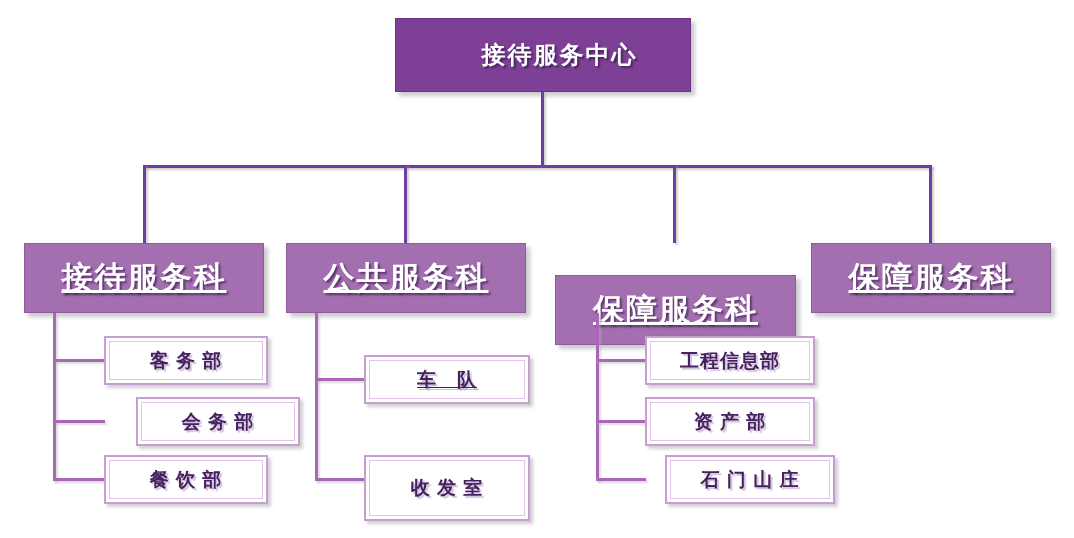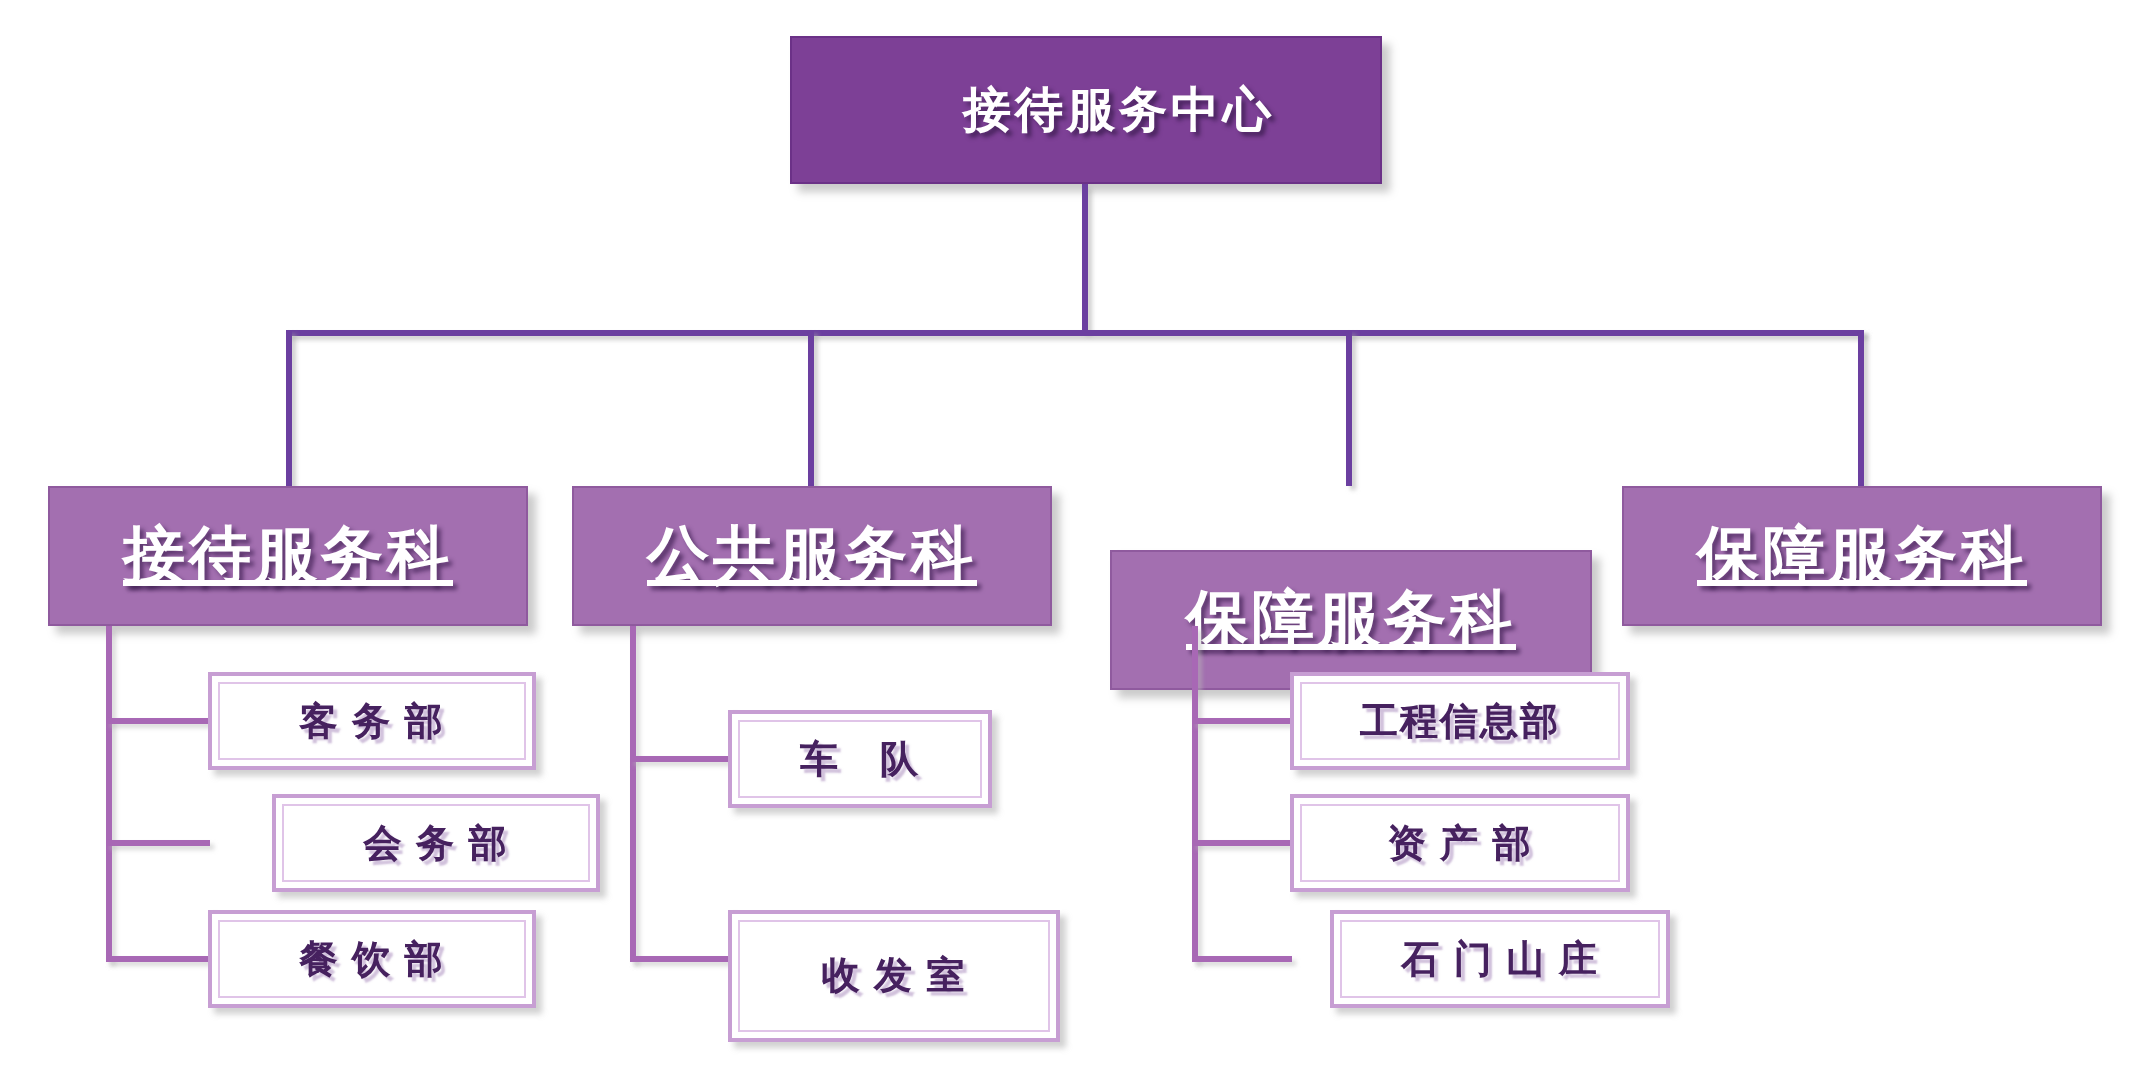--- a/index.html
+++ b/index.html
@@ -84,21 +84,21 @@
   <div class="line light" style="left:53px;top:359px;width:52px;height:3px;"></div>
   <div class="line light" style="left:53px;top:420px;width:52px;height:3px;"></div>
   <div class="line light" style="left:53px;top:478px;width:52px;height:3px;"></div>
   <div class="node lv3" style="left:104px;top:336px;width:164px;height:49px;">客 务 部</div>
   <div class="node lv3" style="left:104px;top:397px;width:164px;height:49px;margin-left:32px;">会 务 部</div>
   <div class="node lv3" style="left:104px;top:455px;width:164px;height:49px;">餐 饮 部</div>
 
   <div class="line light" style="left:315px;top:313px;width:3px;height:168px;"></div>
   <div class="line light" style="left:315px;top:378px;width:50px;height:3px;"></div>
   <div class="line light" style="left:315px;top:478px;width:50px;height:3px;"></div>
-  <div class="node lv3" style="left:364px;top:355px;width:132px;height:49px;">车　队</div>
+  <div class="node lv3" style="left:364px;top:355px;width:166px;height:49px;text-decoration:underline;">车　队</div>
   <div class="node lv3" style="left:364px;top:455px;width:166px;height:66px;">收 发 室</div>
 
   <div class="line light" style="left:596px;top:313px;width:3px;height:168px;"></div>
   <div class="line light" style="left:596px;top:359px;width:50px;height:3px;"></div>
   <div class="line light" style="left:596px;top:420px;width:50px;height:3px;"></div>
   <div class="line light" style="left:596px;top:478px;width:50px;height:3px;"></div>
   <div class="node lv3" style="left:645px;top:336px;width:170px;height:49px;">工程信息部</div>
   <div class="node lv3" style="left:645px;top:397px;width:170px;height:49px;">资 产 部</div>
   <div class="node lv3" style="left:645px;top:455px;width:170px;height:49px;margin-left:20px;">石 门 山 庄</div>
 

